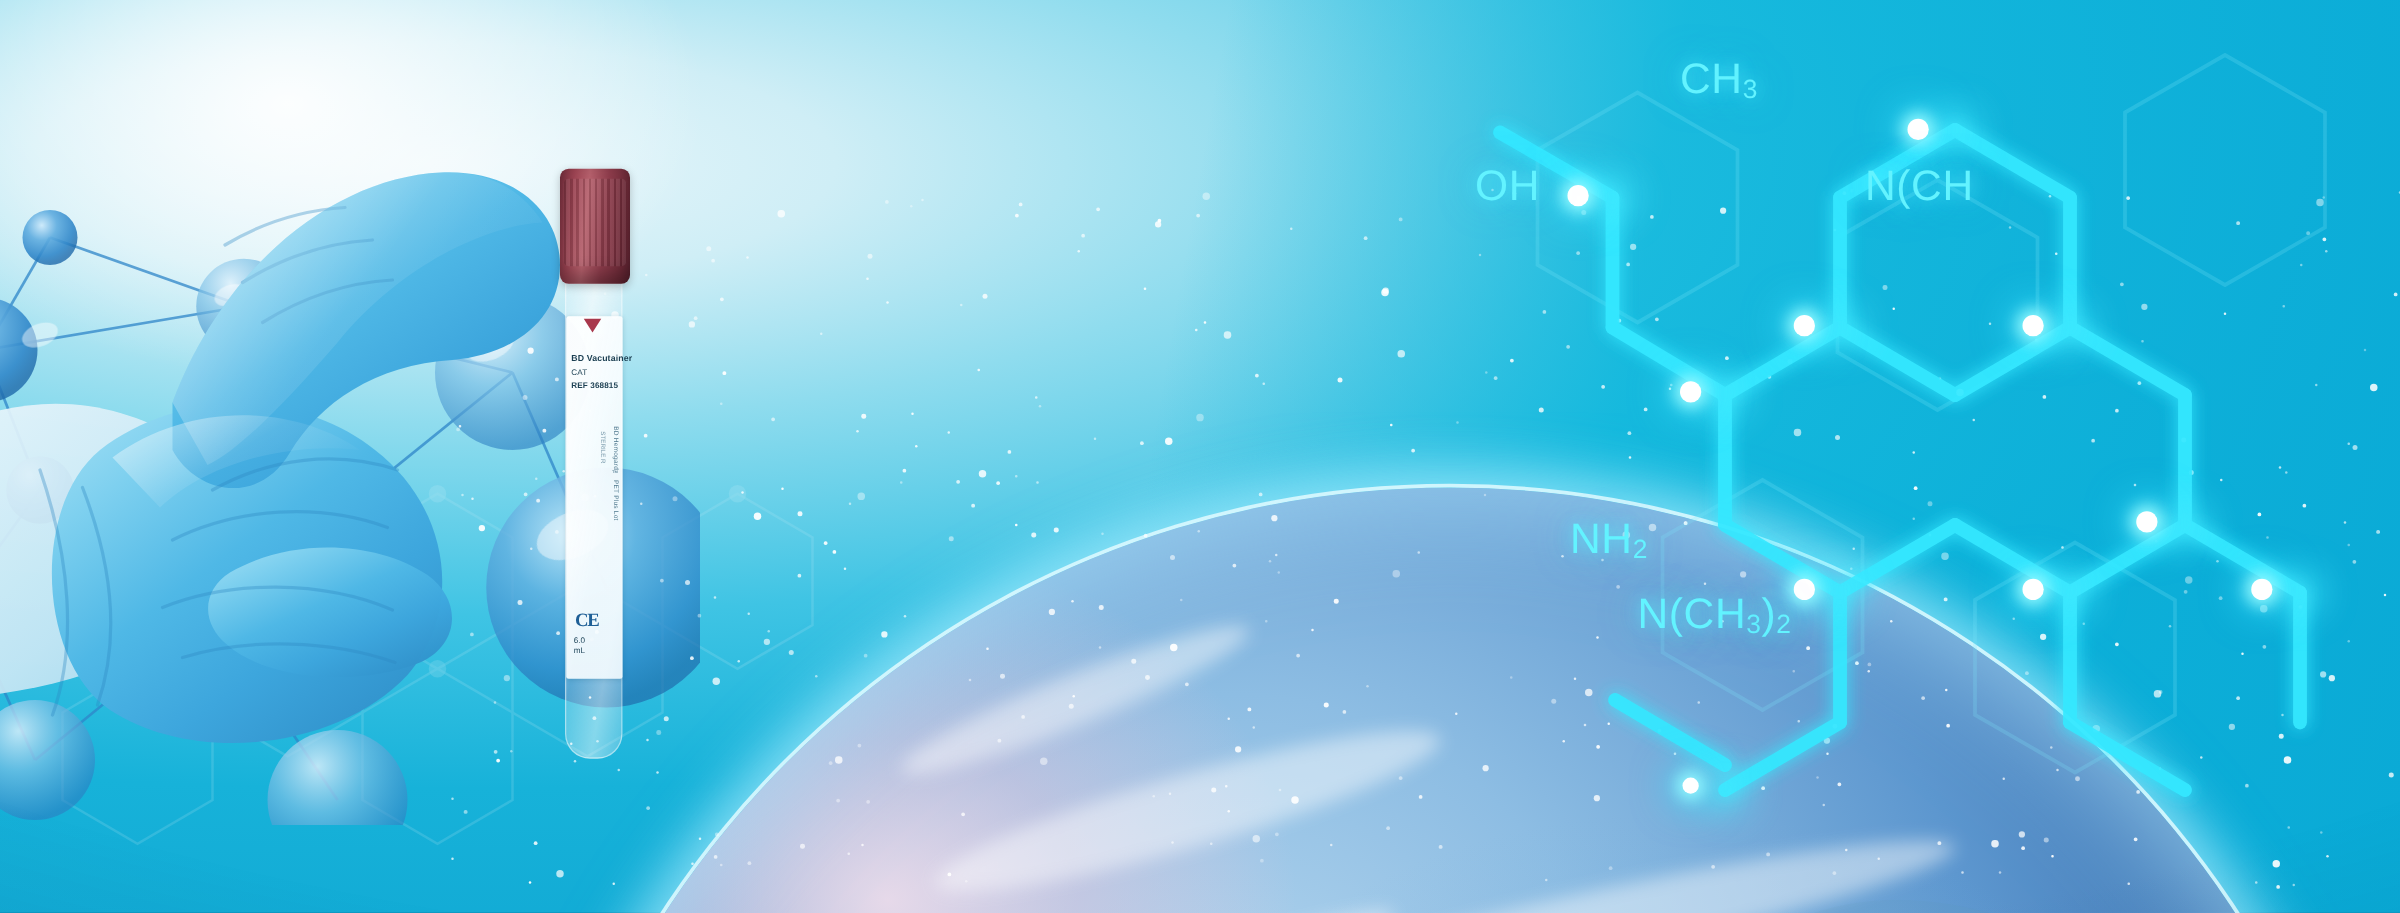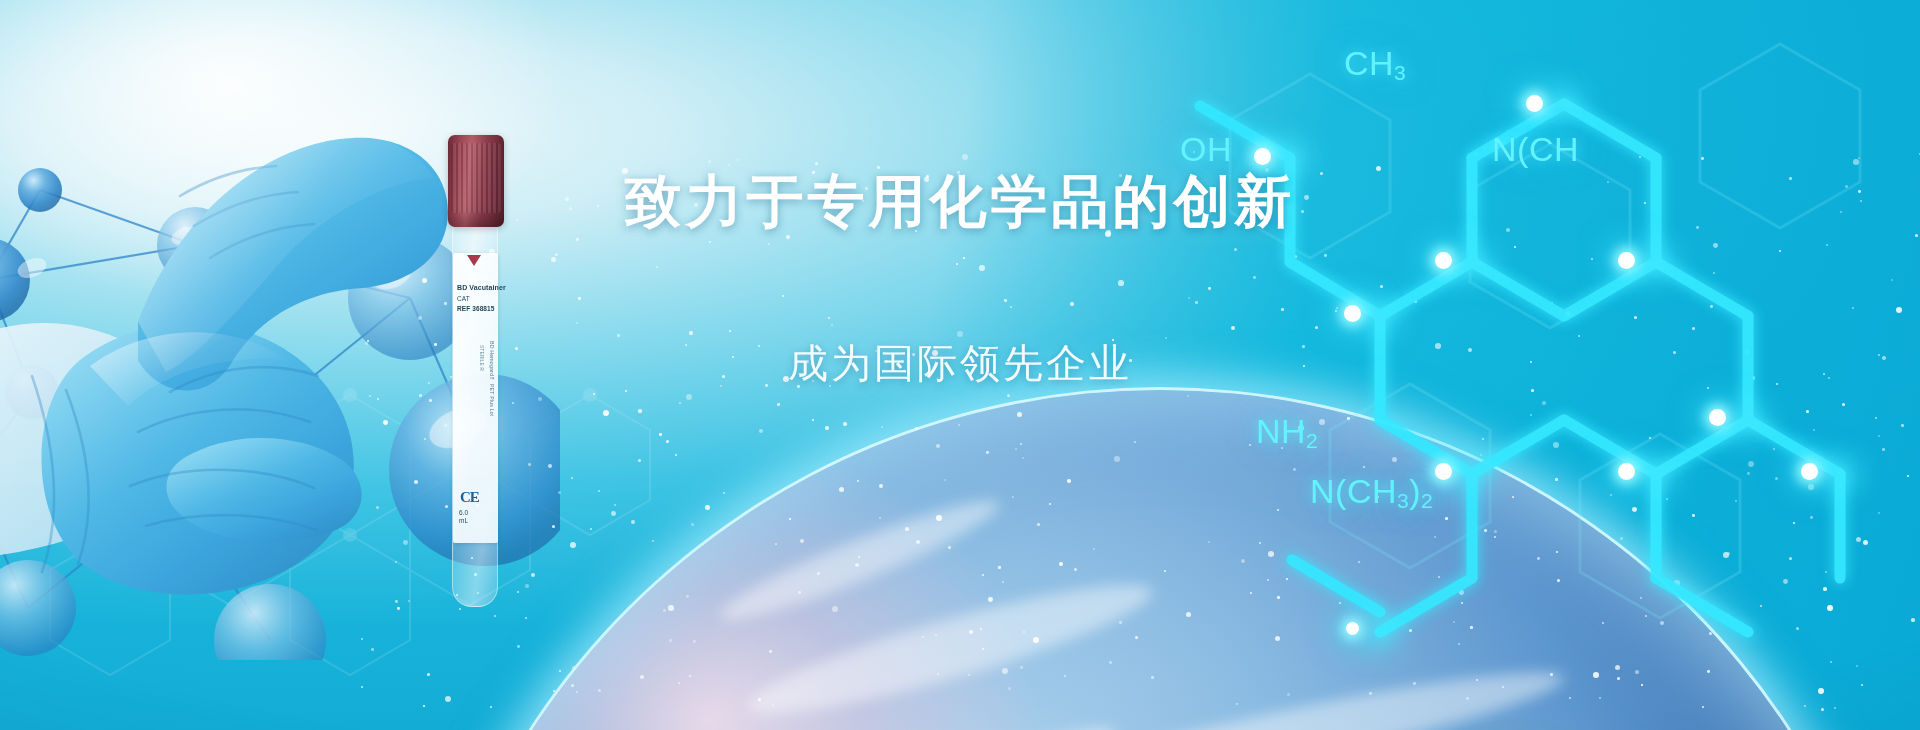--- a/index.html
+++ b/index.html
@@ -816,21 +816,15 @@
       <div class="tl-vol" style="white-space:pre;">6.0
 mL</div>
       <div class="tl-side">BD Hemogard™ PET Plus Lot</div>
       <div class="tl-side2">STERILE R</div>
     </div>
   </div>
 
   <div class="bg-vignette"></div>
 
   <div class="copy">
-    <div class="headline">
-      <span class="copy-inner">致力于专用化学品的创新</span>
-    </div>
-    <div class="subline l2">
-      <span class="copy-inner">成为国际领先企业</span>
-    </div>
   </div>
 
 </div>
 
 </body></html>

